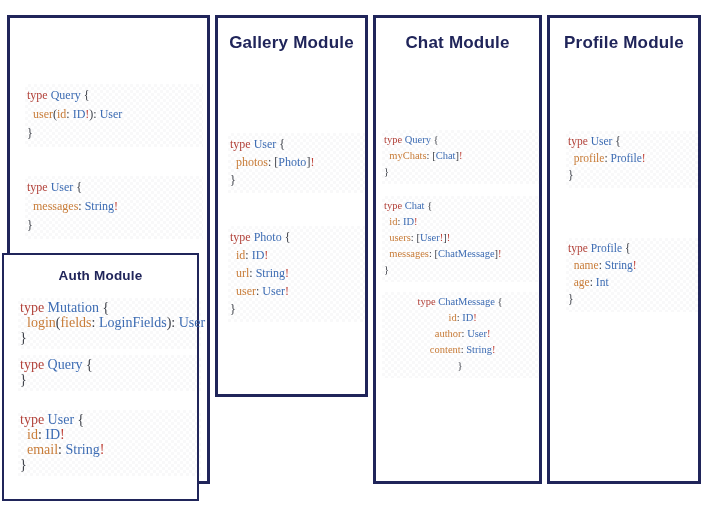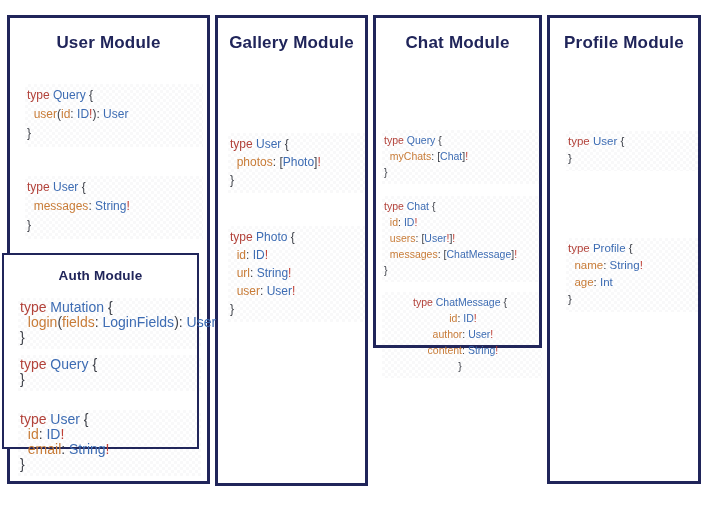--- a/index.html
+++ b/index.html
@@ -10,37 +10,37 @@
     font-family:"Liberation Sans", sans-serif;
     overflow:hidden;
   }
   .box{
     position:absolute;
     box-sizing:border-box;
     border:3px solid var(--navy,#20255a);
     background:#ffffff;
   }
   .box-user   { left:7px;   top:15px;  width:203px; height:469px; }
-  .box-gallery{ left:215px; top:15px;  width:153px; height:471px; }
-  .box-chat   { left:373px; top:15px;  width:169px; height:333px; }
+  .box-gallery{ left:215px; top:15px;  width:153px; height:382px; }
+  .box-chat   { left:373px; top:15px;  width:169px; height:469px; }
   .box-profile{ left:547px; top:15px;  width:154px; height:469px; }
-  .box-auth   { left:2px;   top:253px; width:197px; height:196px; border-width:2px; z-index:2; }
+  .box-auth   { left:2px;   top:253px; width:197px; height:248px; border-width:2px; z-index:2; }
   .title{
     margin:15px 0 0 0;
     text-align:center;
     font-size:17px;
     font-weight:700;
     letter-spacing:.2px;
     color:var(--navy,#20255a);
   }
   .box-auth .title{ margin-top:13px; font-size:13.5px; }
   .code{
     position:absolute;
     margin:0;
-    font-family:Liberation Sans, sans-serif;
+    font-family:Liberation Serif, serif;
     color:var(--punctuation,#3f424a);
     white-space:pre;
     padding:2px 6px 4px 2px;
     background-image:
       linear-gradient(45deg, rgba(90,90,110,.04) 25%, transparent 25%, transparent 75%, rgba(90,90,110,.04) 75%),
       linear-gradient(45deg, rgba(90,90,110,.04) 25%, transparent 25%, transparent 75%, rgba(90,90,110,.04) 75%);
     background-size:6px 6px;
     background-position:0 0,3px 3px;
   }
   .box-user    .code{ font-size:12px;   line-height:19px; left:15px; width:170px; }
@@ -58,41 +58,40 @@
   .tk-fd  { color:var(--field-name,#c87c38); }
   .tk-bang{ color:var(--bang,#bf4036); }
   .tk-pt  { color:var(--punctuation,#3f424a); }
 </style>
 </head>
 <body>
 
 <div class="canvas">
 
   <section class="box box-user">
-    <h2 class="title">User Module</h2>
     <pre class="code b0"><div><span class="tk-kw">type</span><span> </span><span class="tk-ty">Query</span><span> </span><span class="tk-pt">{</span></div><div><span>  </span><span class="tk-fd">user</span><span class="tk-pt">(</span><span class="tk-fd">id</span><span class="tk-pt">:</span><span> </span><span class="tk-ty">ID</span><span class="tk-bang">!</span><span class="tk-pt">)</span><span class="tk-pt">:</span><span> </span><span class="tk-ty">User</span></div><div><span class="tk-pt">}</span></div></pre>
     <pre class="code b1"><div><span class="tk-kw">type</span><span> </span><span class="tk-ty">User</span><span> </span><span class="tk-pt">{</span></div><div><span>  </span><span class="tk-fd">messages</span><span class="tk-pt">:</span><span> </span><span class="tk-ty">String</span><span class="tk-bang">!</span></div><div><span class="tk-pt">}</span></div></pre>
   </section>
 
   <section class="box box-gallery">
     <h2 class="title">Gallery Module</h2>
     <pre class="code b0"><div><span class="tk-kw">type</span><span> </span><span class="tk-ty">User</span><span> </span><span class="tk-pt">{</span></div><div><span>  </span><span class="tk-fd">photos</span><span class="tk-pt">:</span><span> </span><span class="tk-pt">[</span><span class="tk-ty">Photo</span><span class="tk-pt">]</span><span class="tk-bang">!</span></div><div><span class="tk-pt">}</span></div></pre>
     <pre class="code b1"><div><span class="tk-kw">type</span><span> </span><span class="tk-ty">Photo</span><span> </span><span class="tk-pt">{</span></div><div><span>  </span><span class="tk-fd">id</span><span class="tk-pt">:</span><span> </span><span class="tk-ty">ID</span><span class="tk-bang">!</span></div><div><span>  </span><span class="tk-fd">url</span><span class="tk-pt">:</span><span> </span><span class="tk-ty">String</span><span class="tk-bang">!</span></div><div><span>  </span><span class="tk-fd">user</span><span class="tk-pt">:</span><span> </span><span class="tk-ty">User</span><span class="tk-bang">!</span></div><div><span class="tk-pt">}</span></div></pre>
   </section>
 
   <section class="box box-chat">
     <h2 class="title">Chat Module</h2>
     <pre class="code b0"><div><span class="tk-kw">type</span><span> </span><span class="tk-ty">Query</span><span> </span><span class="tk-pt">{</span></div><div><span>  </span><span class="tk-fd">myChats</span><span class="tk-pt">:</span><span> </span><span class="tk-pt">[</span><span class="tk-ty">Chat</span><span class="tk-pt">]</span><span class="tk-bang">!</span></div><div><span class="tk-pt">}</span></div></pre>
     <pre class="code b1"><div><span class="tk-kw">type</span><span> </span><span class="tk-ty">Chat</span><span> </span><span class="tk-pt">{</span></div><div><span>  </span><span class="tk-fd">id</span><span class="tk-pt">:</span><span> </span><span class="tk-ty">ID</span><span class="tk-bang">!</span></div><div><span>  </span><span class="tk-fd">users</span><span class="tk-pt">:</span><span> </span><span class="tk-pt">[</span><span class="tk-ty">User</span><span class="tk-bang">!</span><span class="tk-pt">]</span><span class="tk-bang">!</span></div><div><span>  </span><span class="tk-fd">messages</span><span class="tk-pt">:</span><span> </span><span class="tk-pt">[</span><span class="tk-ty">ChatMessage</span><span class="tk-pt">]</span><span class="tk-bang">!</span></div><div><span class="tk-pt">}</span></div></pre>
     <pre class="code b2"><div><span class="tk-kw">type</span><span> </span><span class="tk-ty">ChatMessage</span><span> </span><span class="tk-pt">{</span></div><div><span>  </span><span class="tk-fd">id</span><span class="tk-pt">:</span><span> </span><span class="tk-ty">ID</span><span class="tk-bang">!</span></div><div><span>  </span><span class="tk-fd">author</span><span class="tk-pt">:</span><span> </span><span class="tk-ty">User</span><span class="tk-bang">!</span></div><div><span>  </span><span class="tk-fd">content</span><span class="tk-pt">:</span><span> </span><span class="tk-ty">String</span><span class="tk-bang">!</span></div><div><span class="tk-pt">}</span></div></pre>
   </section>
 
   <section class="box box-profile">
     <h2 class="title">Profile Module</h2>
-    <pre class="code b0"><div><span class="tk-kw">type</span><span> </span><span class="tk-ty">User</span><span> </span><span class="tk-pt">{</span></div><div><span class="tk-pt">}</span></div></pre>
+    <pre class="code b0"><div><span class="tk-kw">type</span><span> </span><span class="tk-ty">User</span><span> </span><span class="tk-pt">{</span></div><div><span>  </span><span class="tk-fd">profile</span><span class="tk-pt">:</span><span> </span><span class="tk-ty">Profile</span><span class="tk-bang">!</span></div><div><span class="tk-pt">}</span></div></pre>
     <pre class="code b1"><div><span class="tk-kw">type</span><span> </span><span class="tk-ty">Profile</span><span> </span><span class="tk-pt">{</span></div><div><span>  </span><span class="tk-fd">name</span><span class="tk-pt">:</span><span> </span><span class="tk-ty">String</span><span class="tk-bang">!</span></div><div><span>  </span><span class="tk-fd">age</span><span class="tk-pt">:</span><span> </span><span class="tk-ty">Int</span></div><div><span class="tk-pt">}</span></div></pre>
   </section>
 
   <section class="box box-auth">
     <h2 class="title">Auth Module</h2>
     <pre class="code b0"><div><span class="tk-kw">type</span><span> </span><span class="tk-ty">Mutation</span><span> </span><span class="tk-pt">{</span></div><div><span>  </span><span class="tk-fd">login</span><span class="tk-pt">(</span><span class="tk-fd">fields</span><span class="tk-pt">:</span><span> </span><span class="tk-ty">LoginFields</span><span class="tk-pt">)</span><span class="tk-pt">:</span><span> </span><span class="tk-ty">User</span></div><div><span class="tk-pt">}</span></div></pre>
     <pre class="code b1"><div><span class="tk-kw">type</span><span> </span><span class="tk-ty">Query</span><span> </span><span class="tk-pt">{</span></div><div><span class="tk-pt">}</span></div></pre>
     <pre class="code b2"><div><span class="tk-kw">type</span><span> </span><span class="tk-ty">User</span><span> </span><span class="tk-pt">{</span></div><div><span>  </span><span class="tk-fd">id</span><span class="tk-pt">:</span><span> </span><span class="tk-ty">ID</span><span class="tk-bang">!</span></div><div><span>  </span><span class="tk-fd">email</span><span class="tk-pt">:</span><span> </span><span class="tk-ty">String</span><span class="tk-bang">!</span></div><div><span class="tk-pt">}</span></div></pre>
   </section>
 

